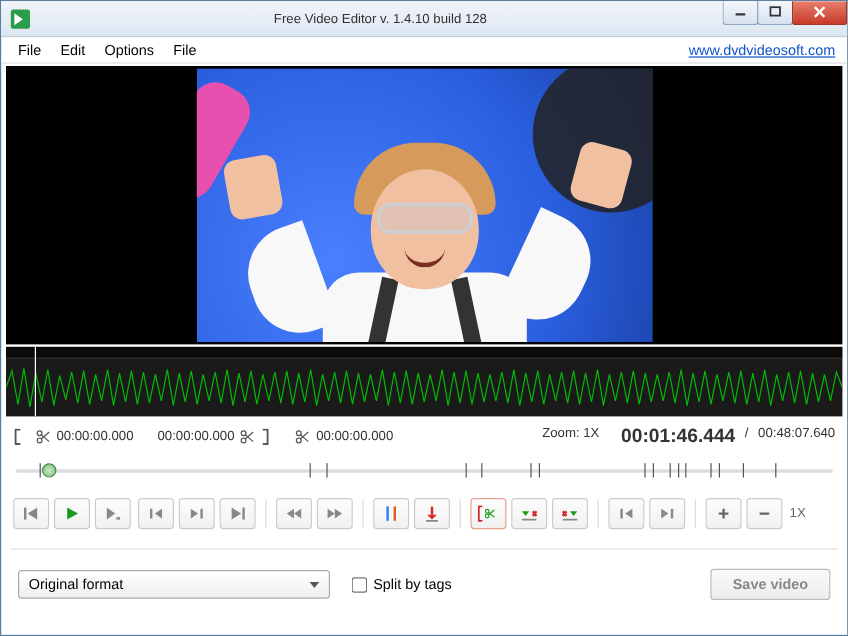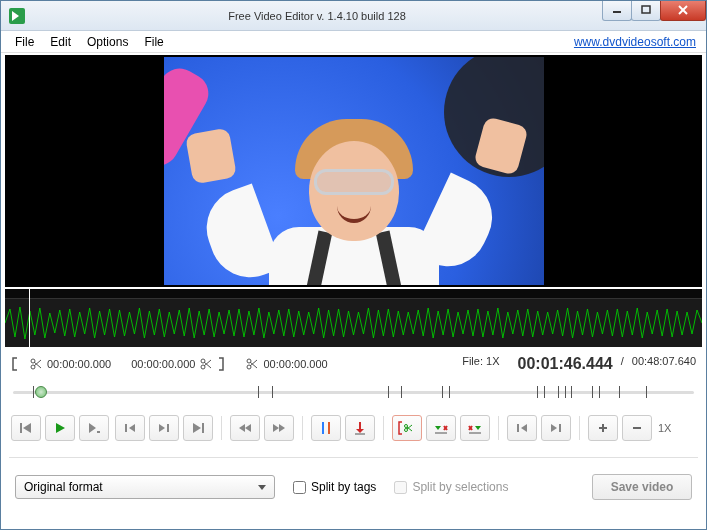--- a/index.html
+++ b/index.html
@@ -183,21 +183,21 @@
           <svg width="14" height="14">
             <circle cx="4" cy="4" r="2" fill="none" stroke="#555"></circle>
             <circle cx="4" cy="10" r="2" fill="none" stroke="#555"></circle>
             <line x1="5" y1="5" x2="12" y2="11" stroke="#555"></line>
             <line x1="5" y1="9" x2="12" y2="3" stroke="#555"></line>
           </svg>
         </span>
       <span>00:00:00.000</span>
     </div>
     <div class="spacer"></div>
-    <span>File:</span>&nbsp;
+    <span>Zoom:</span>&nbsp;
     <span>1X</span>
     <span style="width:18px"></span>
     <span class="cur">00:01:46.444</span>
     <span style="margin:0 8px">/</span>
     <span>00:48:07.640</span>
   </div>
 
   <div class="seek-row">
     <div class="seek">
       <div class="seek-track"></div>
@@ -355,22 +355,18 @@
   <div class="divider"></div>
 
   <div class="bottom-row">
     <div class="format-select">
       <span>Original format</span>
     </div>
     <label class="chk">
       <input type="checkbox" style="">
       <span>Split by tags</span>
     </label>
-    <label class="chk disabled">
-      <input type="checkbox" disabled="" style="">
-      <span>Split by selections</span>
-    </label>
     <div class="save-btn">
       <span>Save video</span>
     </div>
   </div>
 
 </div>
 
 </body></html>

